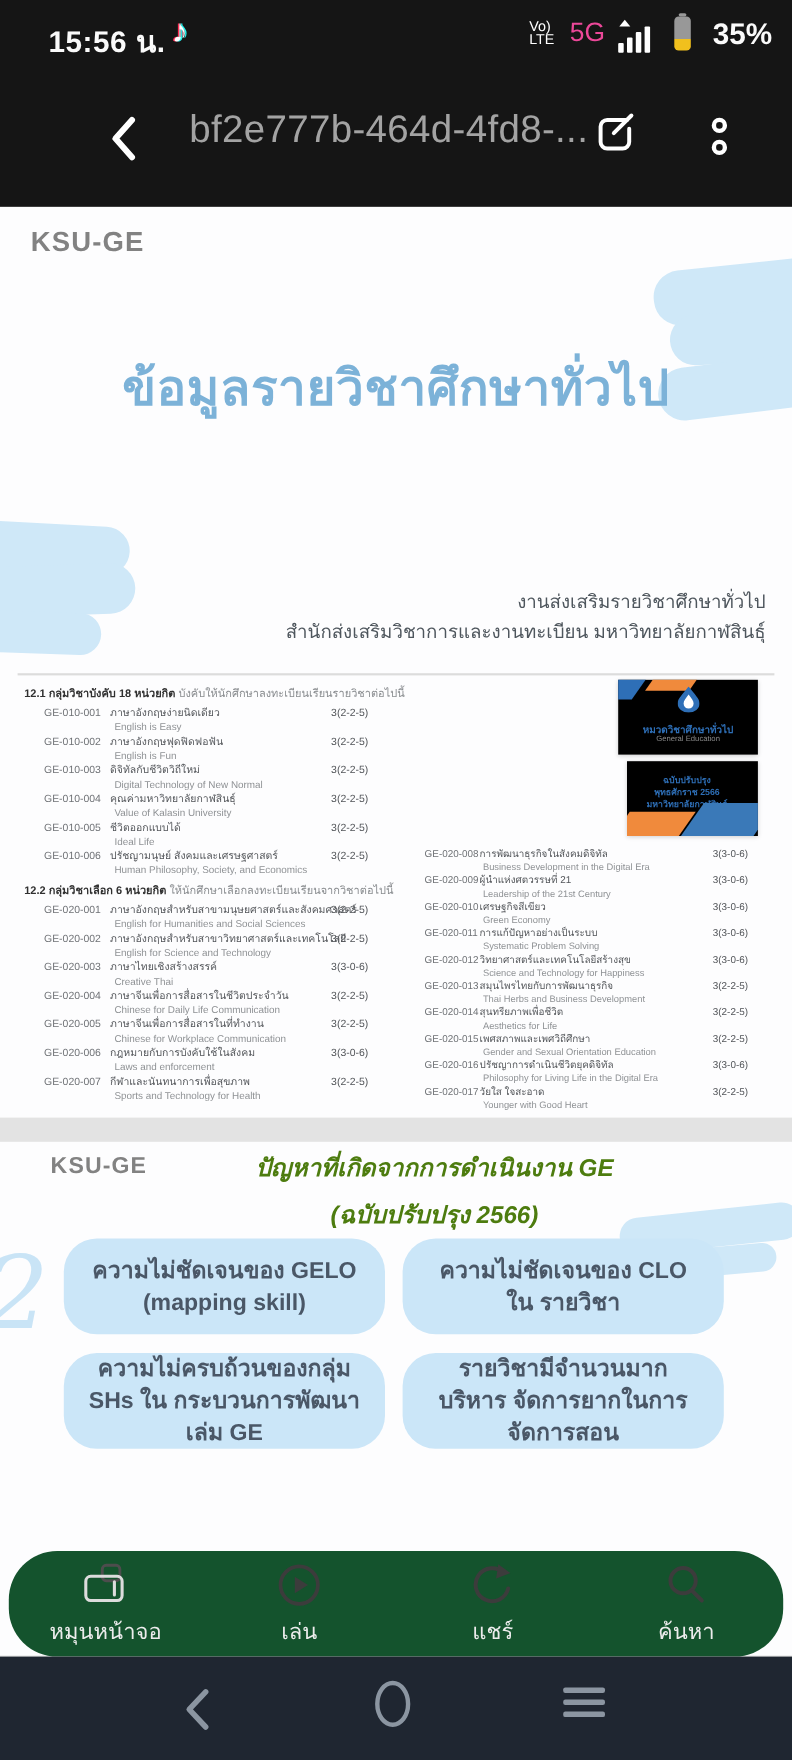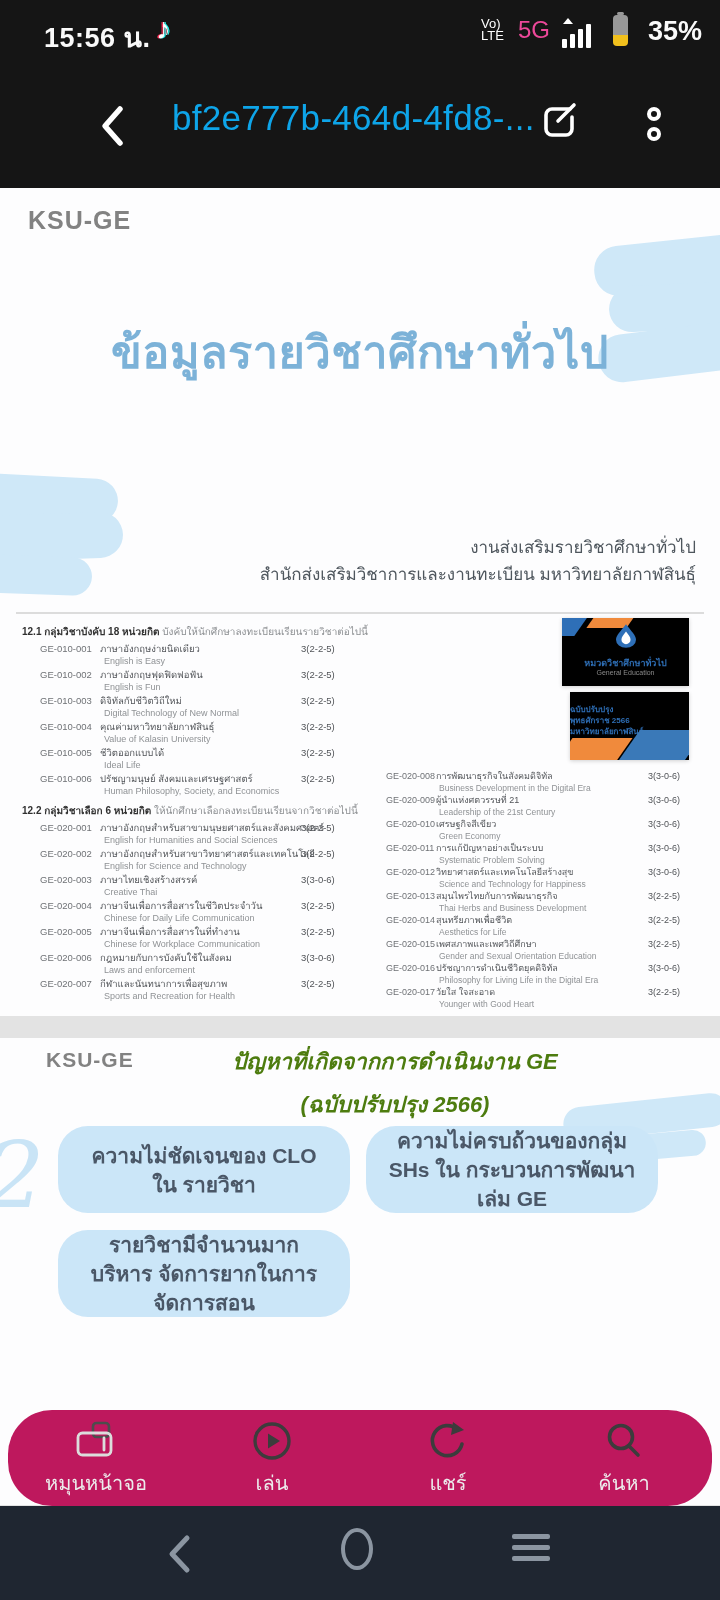--- a/index.html
+++ b/index.html
@@ -17,21 +17,21 @@
   .sigbars .tri{position:absolute;left:1px;top:0;width:0;height:0;
      border-left:5px solid transparent;border-right:5px solid transparent;border-bottom:6px solid #fff;}
   .bars{position:absolute;bottom:0;left:0;display:flex;align-items:flex-end;gap:3px;}
   .bars i{display:block;width:5px;background:#fff;border-radius:1px;}
   .battery{position:absolute;right:92px;top:15px;width:15px;height:31px;border-radius:4px;
      background:linear-gradient(to top,#f1c01d 0 35%,#989898 35% 100%);}
   .battery:before{content:"";position:absolute;top:-3px;left:4px;width:7px;height:3px;background:#989898;border-radius:2px;}
   .sb-batt-pct{position:absolute;right:18px;top:16px;font-size:27px;color:#fafafa;font-weight:600;}
 
   .hdr-back{position:absolute;left:96px;top:102px;}
-  .hdr-title{position:absolute;left:172px;top:98px;font-size:35px;color:#0ea5e9;font-weight:500;letter-spacing:.3px;}
+  .hdr-title{position:absolute;left:172px;top:98px;font-size:35px;color:#a3a3a3;font-weight:500;letter-spacing:.3px;}
   .hdr-edit{position:absolute;right:138px;top:100px;}
   .hdr-menu{position:absolute;right:58px;top:102px;}
 
   
   .viewer{position:absolute;top:186px;left:0;width:720px;height:1414px;background:#e3e3e3;padding-left:24px;}
   .page{position:absolute;left:0;width:720px;background:#fdfdfe;overflow:hidden;}
   .page1{top:2px;height:828px;}
   .page2{top:852px;height:467px;}
 
   .brand{color:#828282;font-weight:700;letter-spacing:1px;}
@@ -56,21 +56,21 @@
 
   
   .badge-card{position:absolute;background:#000000;box-shadow:0 1px 4px rgba(0,0,0,.18);overflow:hidden;}
   .badge1{left:562px;top:430px;width:127px;height:68px;}
   .badge2{left:570px;top:504px;width:119px;height:68px;}
   .diag{position:absolute;transform:skewX(-35deg);}
   .badge-title{position:absolute;left:0;right:0;top:38px;text-align:center;
                font-size:9px;font-weight:700;color:#2e6fb7;}
   .badge-sub{position:absolute;left:0;right:0;top:51px;text-align:center;font-size:7px;color:#8a8a8a;}
   .flame{position:absolute;left:0;right:0;top:6px;text-align:center;}
-  .edition{position:absolute;left:0;right:10px;top:12px;text-align:left;
+  .edition{position:absolute;left:0;right:10px;top:12px;text-align:center;
            font-size:8px;line-height:11px;color:#2e6fb7;font-weight:600;}
 
   
   .col{position:absolute;}
   .col-left{left:22px;top:436px;width:352px;}
   .col-right{left:378px;top:582px;width:338px;}
   .sec-heading{font-size:10px;color:#8a8d90;line-height:15px;margin-bottom:3px;white-space:nowrap;}
   .sec-heading b{color:#303030;font-weight:700;}
   .h2{margin-top:5px;}
   .crow{position:relative;height:26px;}
@@ -92,21 +92,21 @@
   .brush-p2b{right:22px;top:34px;width:120px;height:26px;transform:rotate(-5deg);border-radius:13px;}
   .scribble{position:absolute;left:-14px;top:84px;font-size:92px;color:#c9e4f6;
             font-family:"DejaVu Serif",serif;font-style:italic;font-weight:400;}
   .boxgrid{position:absolute;left:58px;top:88px;width:604px;display:grid;
            grid-template-columns:292px 292px;column-gap:16px;row-gap:17px;}
   .bluebox{height:87px;border-radius:30px;background:#cbe6f8;display:flex;
            align-items:center;justify-content:center;text-align:center;
            font-size:21px;font-weight:700;color:#4a5767;line-height:29px;padding:0 22px;box-sizing:border-box;}
 
   
-  .toolbar{position:absolute;left:8px;top:1410px;width:704px;height:96px;background:#be185d;
+  .toolbar{position:absolute;left:8px;top:1410px;width:704px;height:96px;background:#14532d;
            border-radius:44px;z-index:20;display:flex;}
   .tb-item{flex:1;display:flex;flex-direction:column;align-items:center;justify-content:flex-end;
            padding-bottom:7px;cursor:pointer;}
   .tb-icon{height:48px;display:flex;align-items:center;justify-content:center;}
   .tb-label{font-size:20px;color:#ececec;margin-top:2px;}
 
   
   .navbar{position:absolute;left:0;top:1506px;width:720px;height:94px;background:#1f2631;z-index:30;}
   .nb-back{position:absolute;left:164px;top:26px;}
   .nb-home{position:absolute;left:341px;top:22px;width:32px;height:42px;
@@ -290,21 +290,21 @@
             <span class="ccode">GE-020-006</span>
             <div class="cthai">กฎหมายกับการบังคับใช้ในสังคม</div>
             <span class="ccredit">3(3-0-6)</span>
             <div class="ceng">Laws and enforcement</div>
           </div>
 
           <div class="crow">
             <span class="ccode">GE-020-007</span>
             <div class="cthai">กีฬาและนันทนาการเพื่อสุขภาพ</div>
             <span class="ccredit">3(2-2-5)</span>
-            <div class="ceng">Sports and Recreation for Health</div>
+            <div class="ceng">Sports and Technology for Health</div>
           </div>
         </div>
     </div>
 
     <div class="col col-right">
 
         <div class="crow">
           <span class="ccode">GE-020-008</span>
           <div class="cthai">การพัฒนาธุรกิจในสังคมดิจิทัล</div>
           <span class="ccredit">3(3-0-6)</span>
@@ -381,20 +381,21 @@
     <div class="brush-p2">
       <div class="brush brush-p2a"></div>
         <div class="brush brush-p2b"></div>
     </div>
     <div class="scribble">2</div>
     <div class="p2-title">
       <div>ปัญหาที่เกิดจากการดำเนินงาน GE</div>
       <div>(ฉบับปรับปรุง 2566)</div>
     </div>
     <div class="boxgrid">
+      <div class="bluebox">ความไม่ชัดเจนของ GELO (mapping skill)</div>
       <div class="bluebox">ความไม่ชัดเจนของ CLO ใน รายวิชา</div>
       <div class="bluebox">ความไม่ครบถ้วนของกลุ่ม SHs ใน กระบวนการพัฒนาเล่ม GE</div>
       <div class="bluebox">รายวิชามีจำนวนมาก บริหาร จัดการยากในการจัดการสอน</div>
     </div>
   </div>
 </div>
 
 <div class="toolbar">
   <div class="tb-item">
     <div class="tb-icon">

